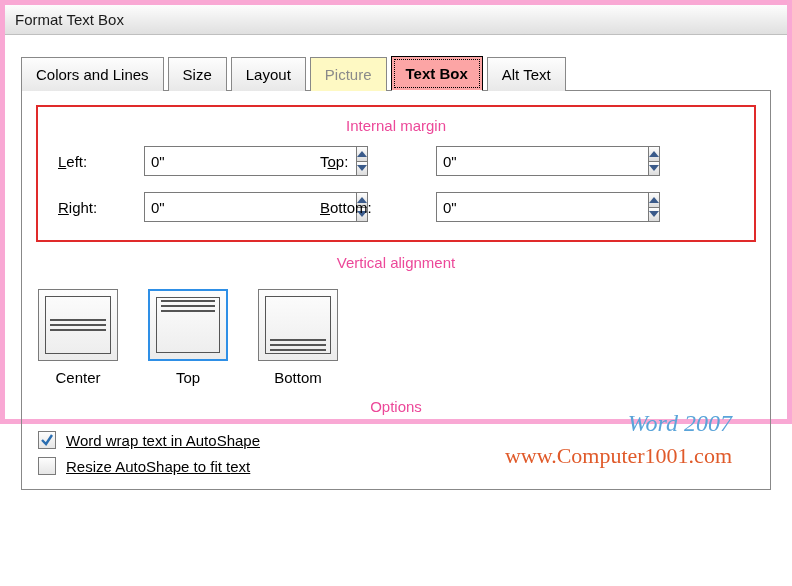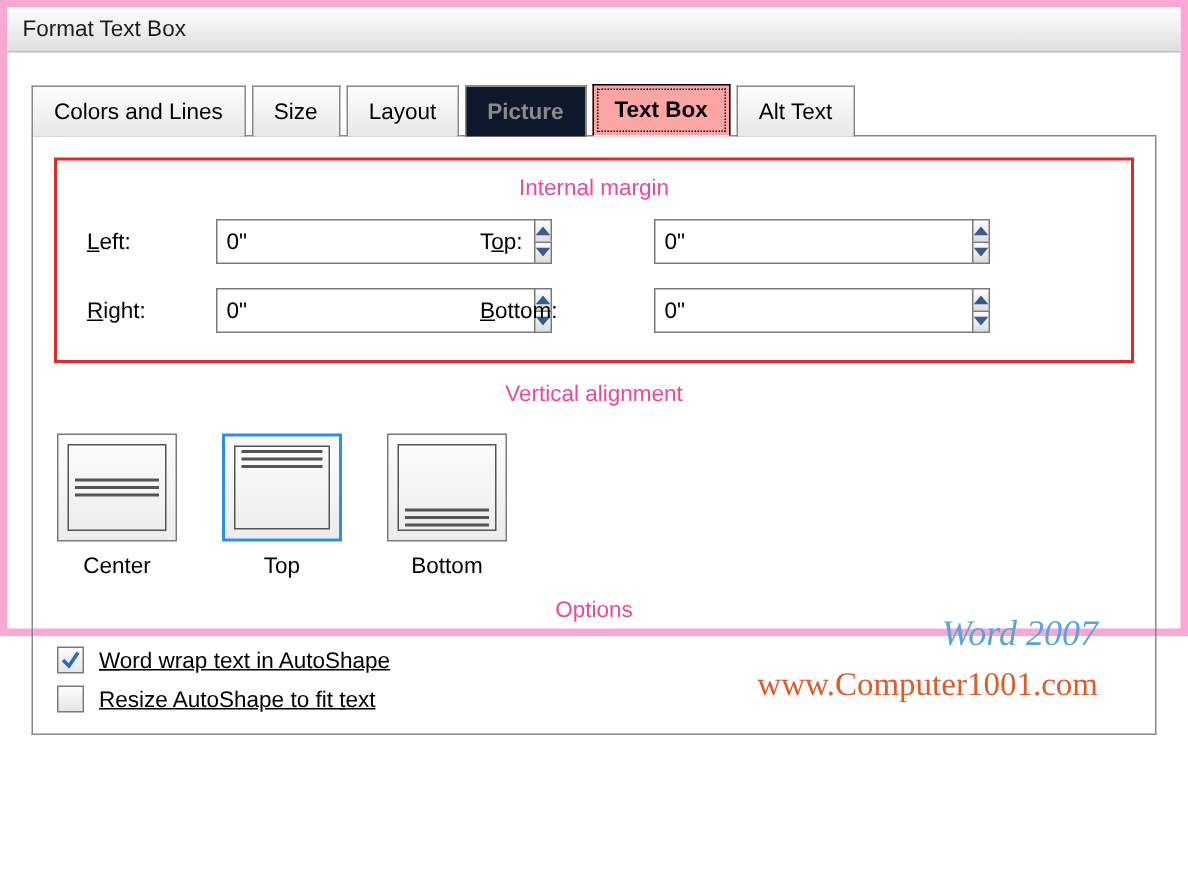--- a/index.html
+++ b/index.html
@@ -37,21 +37,21 @@
     border: 1px solid #888;
     border-bottom: none;
     background: linear-gradient(to bottom, #fdfdfd, #e8e8e8);
     padding: 8px 14px;
     margin-right: 4px;
     color: #000;
     position: relative;
     top: 1px;
     cursor: pointer;
   }
-  .tab.disabled { color: #8a8a8a; background: #0f172a; font-weight: bold; }
+  .tab.disabled { color: #8a8a8a; background: #fef9c3; }
   .tab.active {
     background: #fca5a5;
     border: 1px solid #000;
     border-bottom: 1px solid #fff;
     outline: 1px dotted #000;
     outline-offset: -4px;
     top: 1px;
     font-weight: bold;
   }
   .panel {

